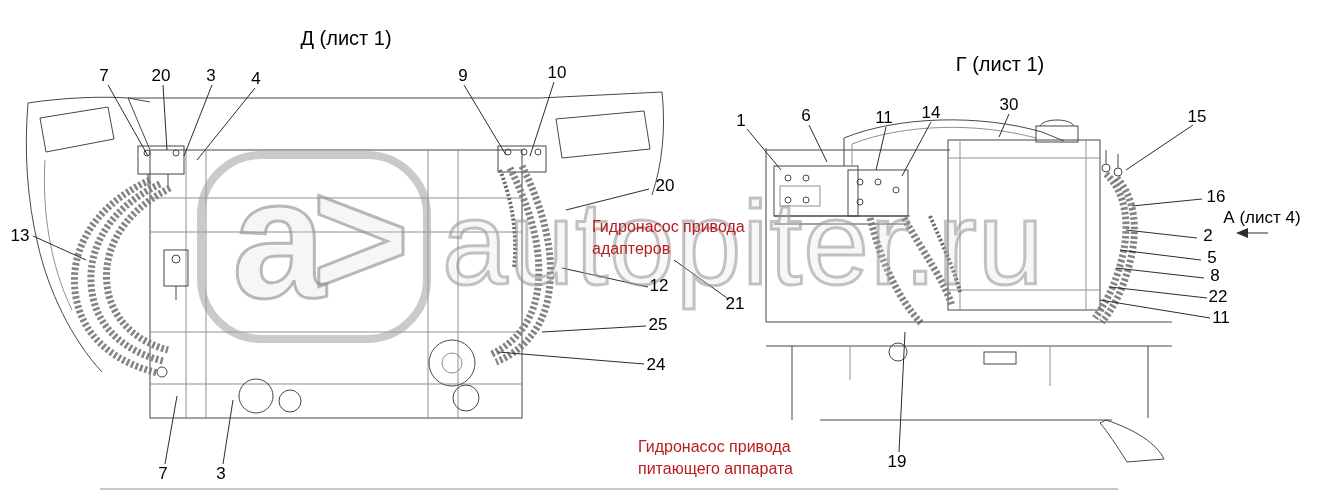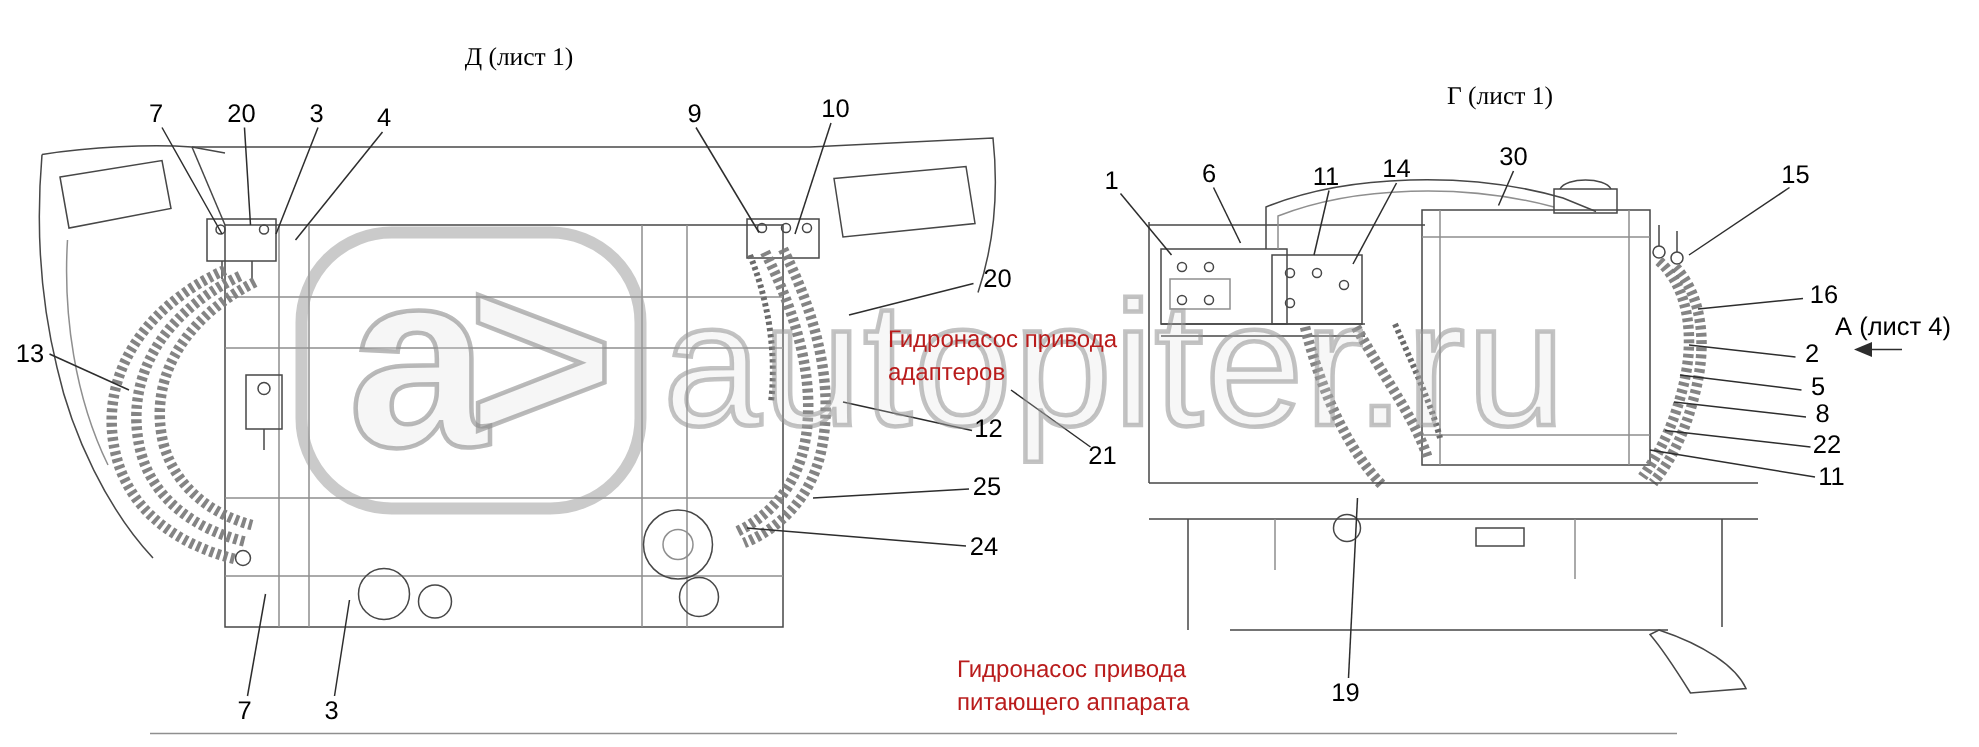--- a/index.html
+++ b/index.html
@@ -21,21 +21,21 @@
                    z-index:2; pointer-events:none; }
   .wm-logo { font-size:168px; font-weight:bold; line-height:1;
              color:rgba(220,220,220,.25); -webkit-text-stroke:3px rgba(140,140,140,.6);
              letter-spacing:-14px; transform:translateY(-8px); }
   .wm-text { position:absolute; left:442px; top:184px; z-index:2; pointer-events:none;
              font-size:118px; font-weight:normal; line-height:1; letter-spacing:1px;
              color:rgba(220,220,220,.22); -webkit-text-stroke:3px rgba(145,145,145,.55); }
 
   .callout { position:absolute; transform:translate(-50%,-50%); z-index:3;
              font-size:17px; color:#000; white-space:nowrap; }
-  .title   { font-size:17px;font-family:Liberation Serif, serif; }
+  .title   { font-size:20px; }
   .caption { position:absolute; z-index:3; font-size:16px; color:#b91c1c;
              line-height:1.4; white-space:pre-line; }
 </style>
 </head>
 <body>
 
 <div class="canvas">
 
   <svg class="art" width="1319" height="498" viewBox="0 0 1319 498">
 

